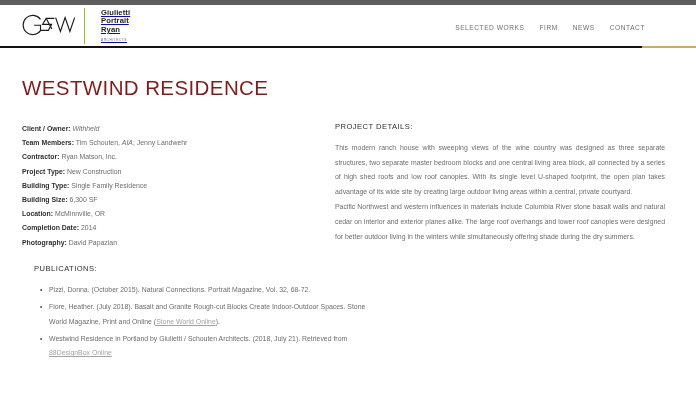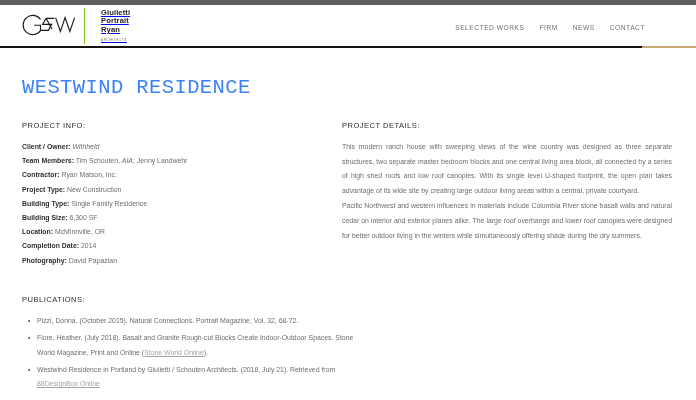--- a/index.html
+++ b/index.html
@@ -95,30 +95,29 @@
     top: 50px;
     left: 0;
     width: 696px;
   }
   .page-title {
     margin: 0;
     padding: 21px 0 0 22px;
     font-size: 20.5px;
     font-weight: normal;
     letter-spacing: 0.4px;
-    color: #3b82f6;
-    font-family: Liberation Mono, monospace;
+    color: #7f1d1d;
   }
   .columns {
     display: flex;
     padding-left: 22px;
     padding-top: 22px;
   }
   .col-left { width: 300px; flex: 0 0 300px; }
-  .col-right { width: 330px; flex: 0 0 330px; margin-left: 20px; }
+  .col-right { width: 330px; flex: 0 0 330px; margin-left: 13px; }
 
   .section-heading {
     font-size: 7.6px;
     font-weight: normal;
     letter-spacing: 0.45px;
     color: #2e2e2e;
     margin: 0 0 10px 0;
   }
   .info-list { margin: 0; padding: 0; list-style: none; }
   .info-row {
@@ -139,22 +138,22 @@
     font-size: 6.9px;
     line-height: 14.6px;
     color: #6d6d6d;
     text-align: justify;
     margin: 0;
   }
   .details-para + .details-para { margin-top: 1px; }
 
   
   .publications {
-    padding: 0 0 0 22px;
-    margin-top: 27px;
+    padding: 0 0 0 34px;
+    margin-top: 14px;
     width: 340px;
   }
   .pub-list {
     margin: 9px 0 0 0;
     padding-left: 15px;
     list-style: none;
   }
   .pub-item {
     position: relative;
     font-size: 6.9px;
@@ -216,21 +215,20 @@
     </div>
   </header>
 
   <main class="content">
 
     <h1 class="page-title">WESTWIND RESIDENCE</h1>
 
     <div class="columns">
 
       <section class="col-left">
-        <h2 class="section-heading">PROJECT INFO:</h2>
         <ul class="info-list">
             <li class="info-row"><span class="info-label">Client / Owner:</span> <span class="info-value italic">Withheld</span></li>
             <li class="info-row"><span class="info-label">Team Members:</span> <span class="info-value">Tim Schouten, <span class="ital">AIA</span>; Jenny Landwehr</span></li>
             <li class="info-row"><span class="info-label">Contractor:</span> <span class="info-value">Ryan Matson, Inc.</span></li>
             <li class="info-row"><span class="info-label">Project Type:</span> <span class="info-value">New Construction</span></li>
             <li class="info-row"><span class="info-label">Building Type:</span> <span class="info-value">Single Family Residence</span></li>
             <li class="info-row"><span class="info-label">Building Size:</span> <span class="info-value">6,300 SF</span></li>
             <li class="info-row"><span class="info-label">Location:</span> <span class="info-value">McMinnville, OR</span></li>
             <li class="info-row"><span class="info-label">Completion Date:</span> <span class="info-value">2014</span></li>
             <li class="info-row"><span class="info-label">Photography:</span> <span class="info-value">David Papazian</span></li>

